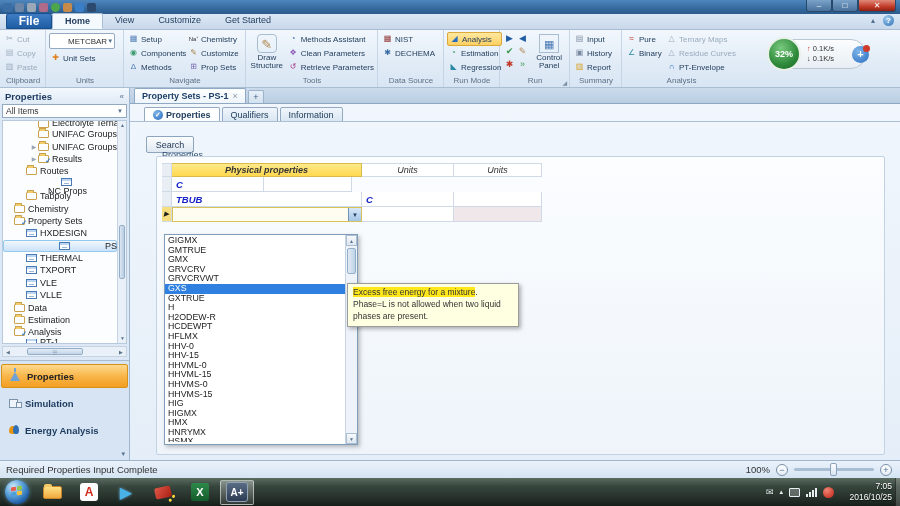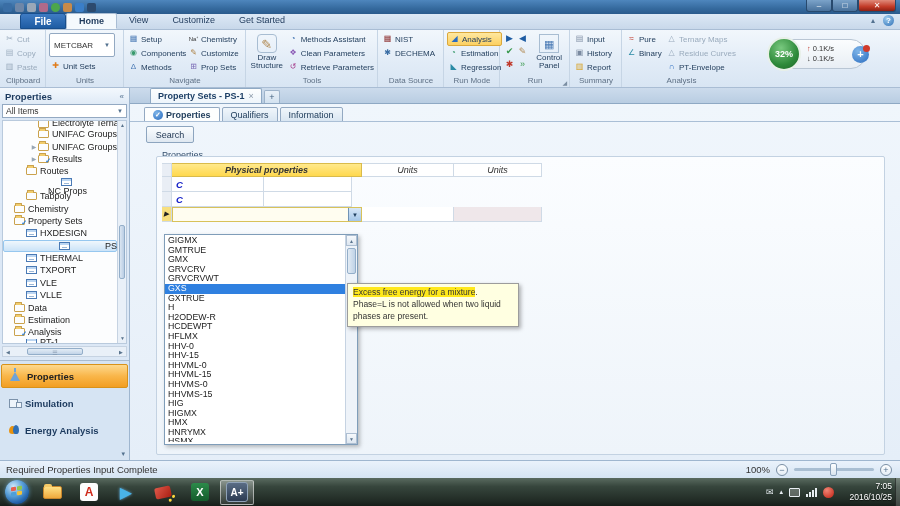--- a/index.html
+++ b/index.html
@@ -14,21 +14,21 @@
   .title-text{position:absolute;left:0;right:0;text-align:center;font-size:9px;color:#eaf3fb;
     text-shadow:0 1px 1px rgba(0,0,0,.4);pointer-events:none;}
   .winbtns{position:absolute;right:4px;top:0;display:flex;}
   .wbtn{width:26px;height:12px;font-size:8px;line-height:11px;text-align:center;color:#fff;
     background:linear-gradient(180deg,#7ba3c9,#48719c);border:1px solid #27496d;border-top:none;
     border-radius:0 0 3px 3px;}
   .wbtn.close{width:38px;background:linear-gradient(180deg,#e08a7a,#c23b28 60%,#8f2013);}
   
   .tabrow{position:absolute;left:0;top:14px;width:900px;height:16px;
     background:linear-gradient(180deg,#dce8f5,#c8d8ea);border-bottom:1px solid #a9bdd4;display:flex;align-items:flex-end;}
-  .filebtn{width:46px;height:16px;margin-left:20px;text-align:center;font-size:10px;font-weight:bold;color:#fff;
+  .filebtn{width:46px;height:16px;margin-left:6px;text-align:center;font-size:12px;font-weight:bold;color:#fff;
     background:linear-gradient(180deg,#3f7cc4,#1e5ca3);border:1px solid #184e8c;border-radius:3px 3px 0 0;line-height:15px;}
   .mtab{padding:0 12px;height:16px;line-height:15px;font-size:9px;color:#1e395b;}
   .mtab.active{background:#f4f9fd;border:1px solid #a9bdd4;border-bottom:1px solid #f4f9fd;
     border-radius:2px 2px 0 0;font-weight:bold;}
   .tabrow-right{position:absolute;right:6px;top:1px;display:flex;gap:8px;align-items:center;}
   .chev{font-size:8px;color:#53718f;}
   .helpc{width:11px;height:11px;border-radius:50%;background:radial-gradient(circle at 35% 30%,#9ecdf0,#2f6fb5);
     color:#fff;font-size:8px;font-weight:bold;text-align:center;line-height:11px;}
   
   .ribbon{position:absolute;left:0;top:30px;width:900px;height:58px;
@@ -36,21 +36,21 @@
     display:flex;align-items:stretch;}
   .grp{position:relative;border-right:1px solid #c6d5e5;padding:2px 2px 0 3px;display:flex;flex-direction:column;flex:none;}
   .grp-label{height:11px;font-size:8px;color:#5f7186;text-align:center;white-space:nowrap;}
   .gbody{flex:1;display:flex;flex-direction:row;gap:2px;}
   .gcol{display:flex;flex-direction:column;}
   .rbtn{display:flex;align-items:center;height:14px;font-size:8px;color:#25405f;white-space:nowrap;padding:0 1px;border-radius:2px;}
   .rbtn.disabled{color:#9aabbd;}
   .ric{width:11px;height:10px;font-size:8px;line-height:10px;text-align:center;margin-right:2px;flex:none;}
   .hl{background:linear-gradient(180deg,#ffe8a0,#fcd061);border:1px solid #dba83c;border-radius:2px;}
   .combo{display:flex;align-items:center;justify-content:space-between;background:#fff;border:1px solid #93a9c2;
-    height:24px;font-size:8px;color:#333;padding:0 4px;margin:1px 0 2px 0;border-radius:2px;width:66px;}
+    height:16px;font-size:8px;color:#333;padding:0 18px;margin:1px 0 2px 0;border-radius:2px;width:66px;}
   .combo .arr{font-size:6px;color:#53718f;}
   .rbig{width:42px;display:flex;flex-direction:column;align-items:center;justify-content:flex-start;
     font-size:8px;line-height:1.05;text-align:center;color:#25405f;padding-top:2px;}
   .bic{width:20px;height:19px;font-size:13px;line-height:19px;text-align:center;margin-bottom:1px;}
   .runic{width:13px;height:13px;font-size:9px;line-height:13px;text-align:center;border-radius:2px;}
   .launcher{position:absolute;right:2px;bottom:1px;font-size:6px;color:#7b8ea2;}
   
   .gauge{position:absolute;right:34px;top:9px;width:96px;height:30px;border:1px solid #b9c6d4;border-radius:15px;
     background:linear-gradient(180deg,#fbfdfe,#e8eef4);display:flex;align-items:center;}
   .gcircle{position:absolute;left:-4px;top:-3px;width:34px;height:34px;border-radius:50%;
@@ -99,35 +99,35 @@
   .simic{width:9px;height:9px;border:1px solid #7c92aa;margin-right:7px;position:relative;background:#eef4fa;}
   .simic::after{content:"";position:absolute;right:-5px;top:2px;width:4px;height:4px;border:1px solid #7c92aa;background:#eef4fa;}
   .enic{width:10px;height:10px;position:relative;margin-right:6px;}
   .enic::before{content:"";position:absolute;left:0;top:1px;width:7px;height:8px;border-radius:50% 50% 50% 50%/60% 60% 40% 40%;background:#e8920e;}
   .enic::after{content:"";position:absolute;left:4px;top:0;width:6px;height:9px;border-radius:50% 50% 50% 50%/60% 60% 40% 40%;background:#2f6fb5;}
   .pmore{position:absolute;right:4px;bottom:2px;font-size:7px;color:#53718f;}
   
   .main{position:absolute;left:130px;top:88px;right:0;bottom:46px;background:#e9f1fa;}
   .docbar{position:absolute;left:0;top:0;right:0;height:16px;background:linear-gradient(180deg,#ccdbec,#b9cde2);
     border-bottom:1px solid #8fa9c4;display:flex;align-items:flex-end;}
-  .doctab{margin-left:20px;height:15px;display:flex;align-items:center;gap:4px;padding:0 7px;
+  .doctab{margin-left:4px;height:15px;display:flex;align-items:center;gap:4px;padding:0 7px;
     background:linear-gradient(180deg,#fdfefe,#eef5fb);border:1px solid #8fa9c4;border-bottom:none;border-radius:2px 2px 0 0;
     font-size:9px;font-weight:bold;color:#1d3f66;}
   .doctab .x{color:#8a98a8;font-weight:normal;}
   .plustab{margin-left:2px;height:13px;width:16px;text-align:center;background:linear-gradient(180deg,#e8f0f8,#d3e2f0);
     border:1px solid #9db3ca;border-bottom:none;border-radius:2px 2px 0 0;font-size:9px;color:#41607f;line-height:12px;}
   .content{position:absolute;left:0;top:16px;right:0;bottom:0;background:linear-gradient(180deg,#f0f6fc,#e5eef8);}
   .subtabs{position:absolute;left:14px;top:2px;display:flex;align-items:flex-end;height:16px;}
   .stab{height:15px;padding:0 8px;display:flex;align-items:center;gap:3px;font-size:9px;color:#24415f;
     background:linear-gradient(180deg,#f0f6fb,#d9e6f2);border:1px solid #93a9c2;margin-right:2px;border-radius:2px 2px 0 0;}
   .stab.active{background:#fdfefe;border-bottom:1px solid #fdfefe;font-weight:bold;}
   .ccheck{width:10px;height:10px;border-radius:50%;background:radial-gradient(circle at 35% 30%,#7db4e8,#2a6cc0);
     color:#fff;font-size:7px;text-align:center;line-height:10px;flex:none;}
   .subtab-line{position:absolute;left:0;right:0;top:17px;border-top:1px solid #aabfd6;}
-  .searchbtn{position:absolute;left:16px;top:22px;width:48px;height:17px;font-size:9px;color:#243a55;text-align:center;line-height:16px;
+  .searchbtn{position:absolute;left:16px;top:32px;width:48px;height:17px;font-size:9px;color:#243a55;text-align:center;line-height:16px;
     background:linear-gradient(180deg,#fbfdfe,#dfe8f1);border:1px solid #8da5bf;border-radius:2px;}
   .groupbox{position:absolute;left:26px;right:15px;top:52px;bottom:5px;border:1px solid #c3d2e2;border-radius:2px;
     background:linear-gradient(180deg,#fbfdff,#eef4fa);font-style:italic;}
   .grouplabel{position:absolute;left:30px;top:46px;font-size:9px;color:#35506e;background:transparent;padding:0 2px;}
   .ptable{position:absolute;left:5px;top:6px;display:flex;flex-direction:column;}
   .trow{display:flex;}
   .tc{border-right:1px solid #cfdae6;border-bottom:1px solid #cfdae6;background:#fff;font-size:9.5px;display:flex;align-items:center;}
   .tc.sel{width:10px;background:#e9eef5;justify-content:center;}
   .tc.c1{width:190px;}
   .tc.c2{width:92px;}
@@ -633,20 +633,21 @@
             <div class="tc c2">Units</div>
             <div class="tc c3">Units</div>
           </div>
           <div class="trow tdata">
             <div class="tc sel"></div>
             <div class="tc c2">C</div>
             <div class="tc c3"></div>
           </div>
           <div class="trow tdata">
             <div class="tc sel"></div>
+            <div class="tc c1">TBUB</div>
             <div class="tc c2">C</div>
             <div class="tc c3"></div>
           </div>
           <div class="trow terow">
             <div class="tc sel">▶</div>
             <div class="tc c1">
               <span class="combo-btn">
                   <span>▼</span>
                 </span>
             </div>

